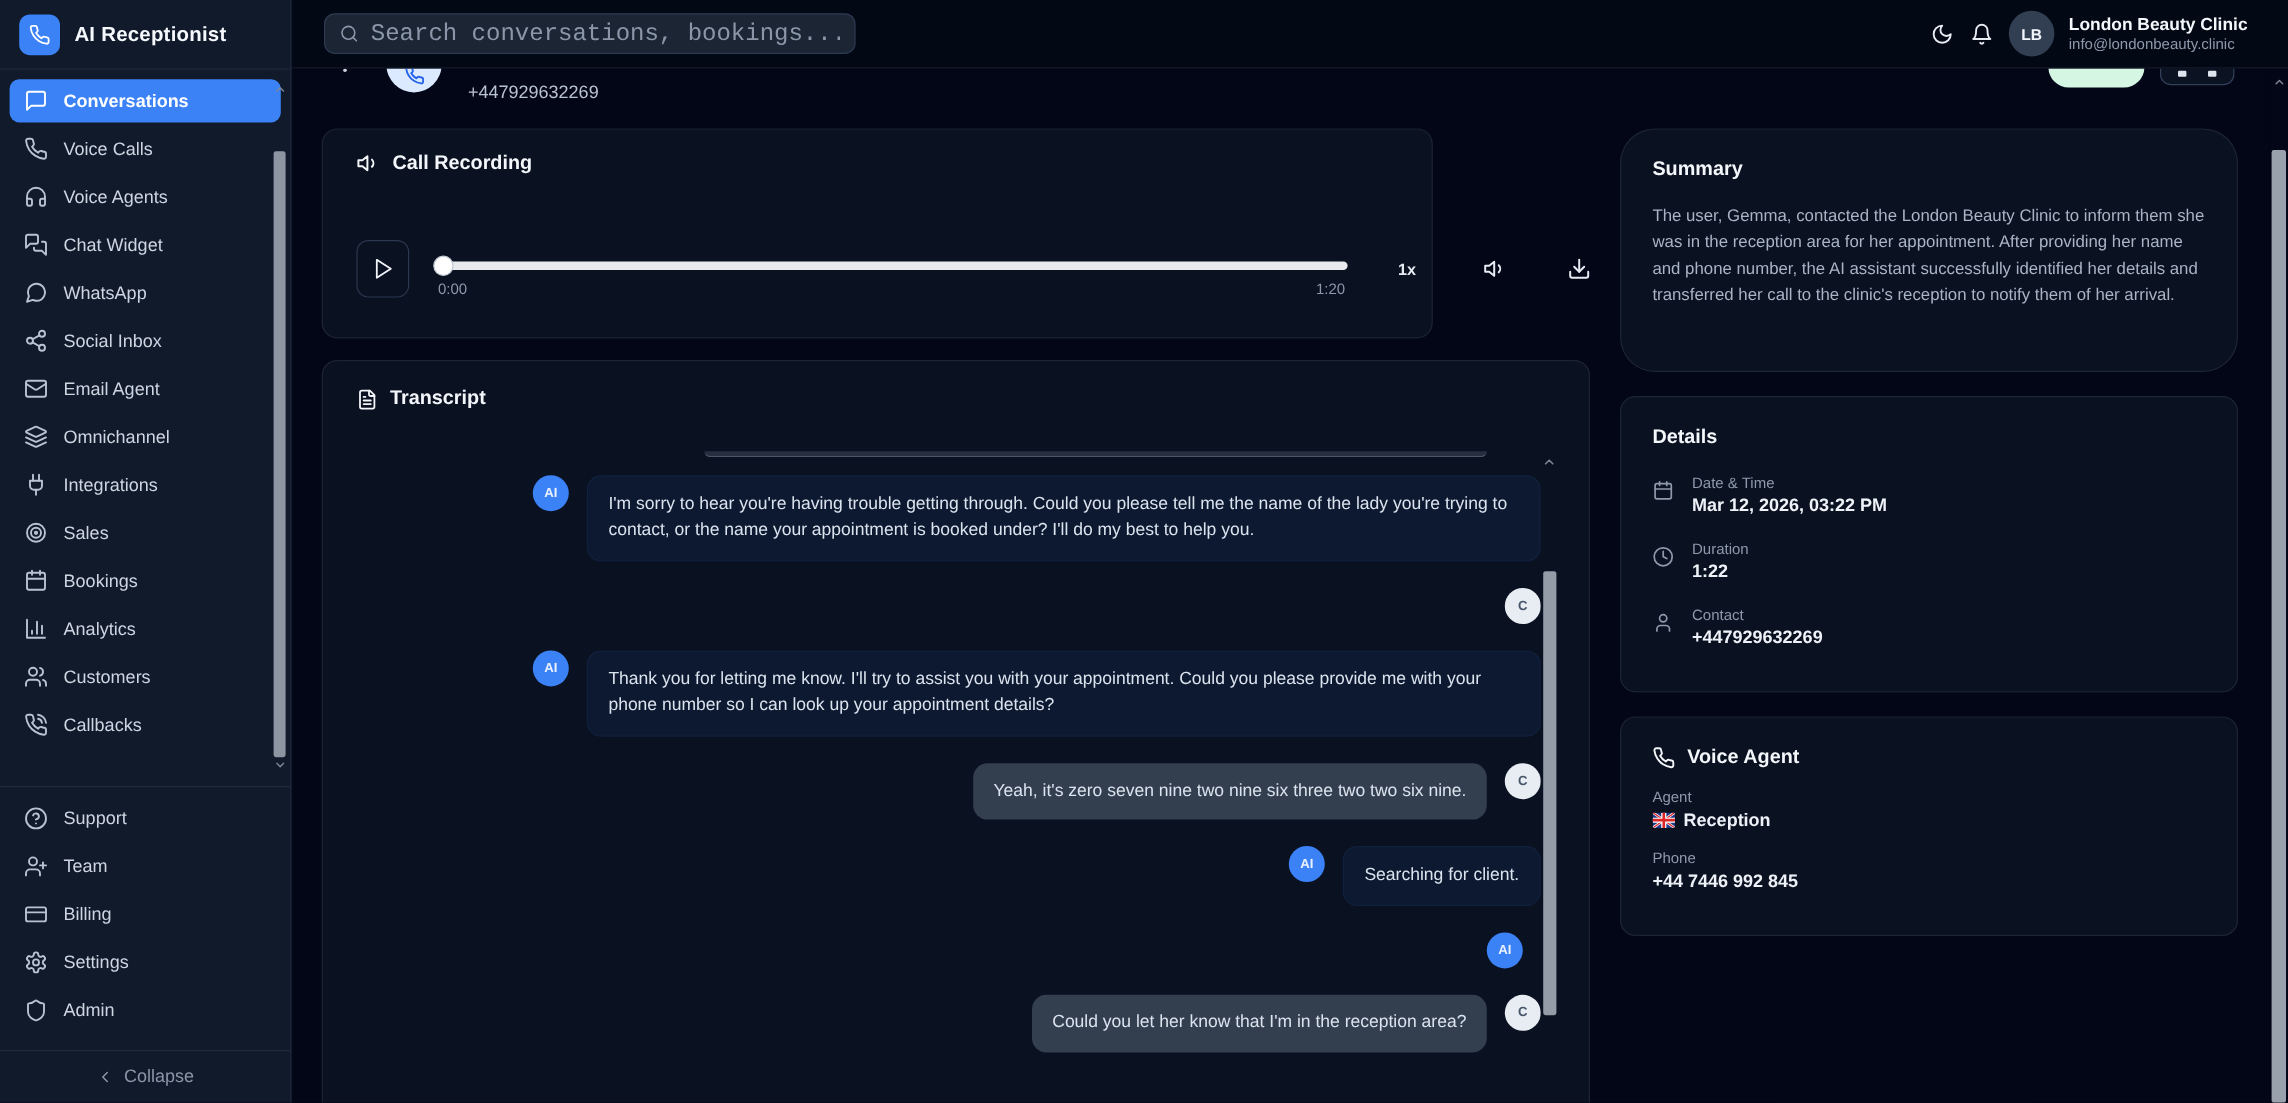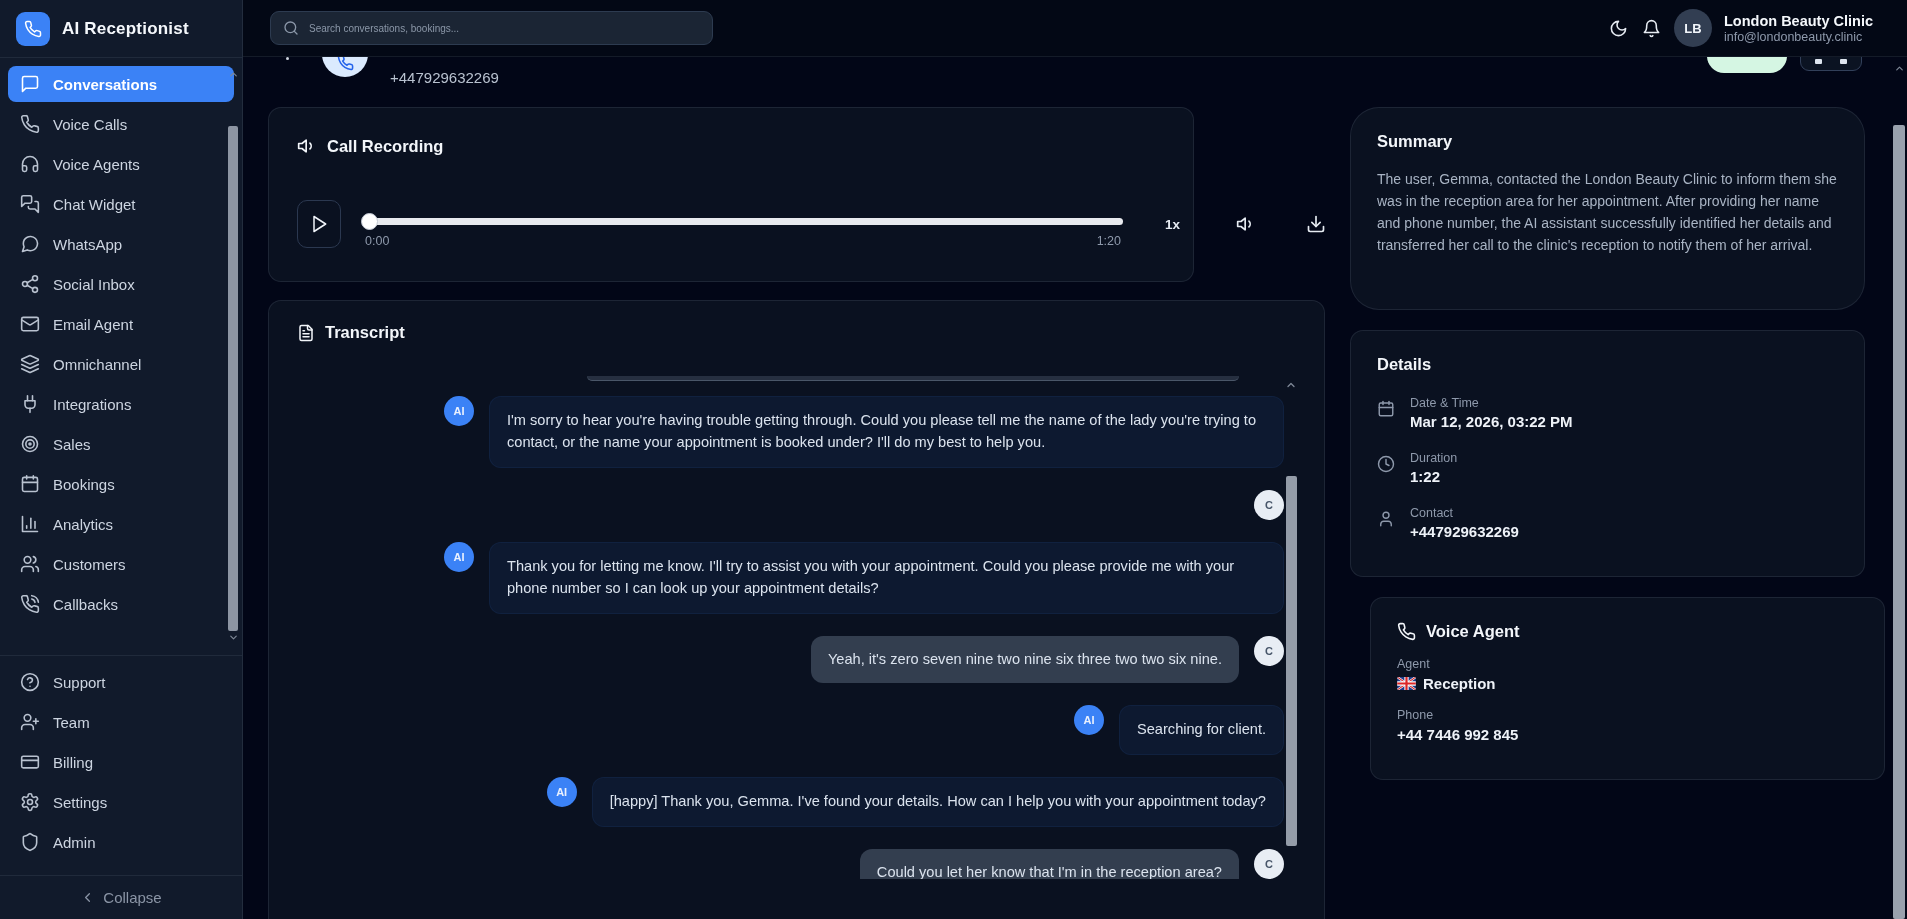--- a/index.html
+++ b/index.html
@@ -51,21 +51,21 @@
     background:#030815; border-bottom:1px solid rgba(148,163,184,.12);
     display:flex; align-items:center; z-index:4;
   }
   .search-box {
     margin-left:27px; width:443px; height:34px; background:#1b2534;
     border:1px solid #2d3b50; border-radius:9px;
     display:flex; align-items:center; gap:10px; padding:0 12px; color:#8b97a8;
   }
   .search-box input {
     background:transparent; border:none; outline:none; color:#cbd5e1;
-    font-size:10px; width:100%; font-family:Liberation Sans, sans-serif;
+    font-size:20px; width:100%; font-family:Liberation Mono, monospace;
   }
   .search-box input::placeholder { color:#8b97a8; }
   .header-right { margin-left:auto; display:flex; align-items:center; gap:11px; padding-right:34px; }
   .icon-btn { width:22px; height:22px; color:#e6ebf2; display:flex; align-items:center; justify-content:center; cursor:pointer; }
   .account { display:flex; align-items:center; gap:12px; cursor:pointer; }
   .avatar-initials {
     width:38px; height:38px; border-radius:50%; background:#323e52; color:#f1f5fa;
     font-size:13px; font-weight:700; display:flex; align-items:center; justify-content:center;
   }
   .account-name { font-size:14.5px; font-weight:700; color:#f5f8fc; line-height:1.25; }
@@ -95,21 +95,21 @@
   .clip-btn-outline:before { left:14px; } .clip-btn-outline:after { right:14px; }
 
   .card {
     background:#0a1120; border:1px solid rgba(148,163,184,.14); border-radius:13px;
     position:absolute;
   }
   .card-title { font-size:16.5px; font-weight:700; color:#f3f6fa; }
   .title-row { display:flex; align-items:center; gap:10px; color:#f3f6fa; }
 
   
-  .rec-card { left:25px; top:50px; width:926px; height:175px; padding:28px 28px; }
+  .rec-card { left:25px; top:50px; width:926px; height:175px; padding:18px 28px; }
   .player-row { position:absolute; left:28px; right:28px; top:92px; display:flex; align-items:center; }
   .play-btn {
     width:44px; height:48px; border:1px solid #2b3850; border-radius:10px; background:transparent;
     color:#f1f5fa; display:flex; align-items:center; justify-content:center; cursor:pointer; flex:none;
   }
   .slider-wrap { position:relative; margin-left:22px; width:760px; height:48px; flex:none; }
   .slider-track { position:absolute; left:0; right:0; top:18px; height:7px; background:#e8eaee; border-radius:4px; }
   .slider-thumb {
     position:absolute; left:-2px; top:13px; width:17px; height:17px; border-radius:50%;
     background:#ffffff; border:1px solid #c3c9d4; cursor:pointer;
@@ -148,21 +148,21 @@
 
   
   .sum-card { left:1107px; top:50px; width:515px; height:203px; padding:24px 26px;border-radius:29px; }
   .sum-text { margin-top:17px; font-size:14px; line-height:1.58; color:#a9b4c4; }
   .det-card { left:1107px; top:273px; width:515px; height:247px; padding:24px 26px; }
   .det-rows { margin-top:22px; display:flex; flex-direction:column; gap:21px; }
   .det-row { display:flex; gap:14px; align-items:flex-start; }
   .det-ic { color:#8e99ab; width:19px; height:19px; margin-top:4px; flex:none; }
   .det-label { font-size:12.5px; color:#8e99ab; margin-bottom:3px; }
   .det-value { font-size:15px; font-weight:700; color:#eef2f8; }
-  .va-card { left:1107px; top:540px; width:515px; height:183px; padding:24px 26px;margin-left:20px; }
+  .va-card { left:1107px; top:540px; width:515px; height:183px; padding:24px 26px; }
   .va-field { margin-top:16px; }
   .va-label { font-size:12.5px; color:#8e99ab; margin-bottom:4px; }
   .va-value { font-size:15px; font-weight:700; color:#eef2f8; display:flex; align-items:center; gap:7px; }
   .flag { width:19px; height:13px; border-radius:2px; overflow:hidden; flex:none; display:inline-block; }
 
   
   .page-scrollbar { position:absolute; right:0; top:57px; bottom:0; width:16px; background:#020617; }
   .page-scrollbar .sb-thumb { position:absolute; left:2px; width:12px; top:68px; bottom:0; background:#99a1ad; border-radius:2px; }
   .page-sb-up { position:absolute; left:2px; top:5px; width:12px; height:12px; color:#7e8796; display:flex; align-items:center; justify-content:center; }
 
@@ -522,21 +522,20 @@
             <div class="msg-row user">
               <div class="bubble user">Yeah, it's zero seven nine two nine six three two two six nine.</div>
               <div class="msg-avatar user">C</div>
             </div>
             <div class="msg-row ai">
               <div class="msg-avatar ai">AI</div>
               <div class="bubble ai">Searching for client.</div>
             </div>
             <div class="msg-row ai">
               <div class="msg-avatar ai">AI</div>
-              <div class="bubble ai">[happy] Thank you, Gemma. I've found your details. How can I help you with your appointment today?</div>
             </div>
             <div class="msg-row user">
               <div class="bubble user">Could you let her know that I'm in the reception area?</div>
               <div class="msg-avatar user">C</div>
             </div>
           </div>
       </div>
       <div class="tr-scrollbar">
         <div class="sb-chevron tr-sb-up">
           <svg width="12" height="12" viewBox="0 0 24 24" fill="none" stroke="currentColor" stroke-width="2.6" stroke-linecap="round" stroke-linejoin="round">

